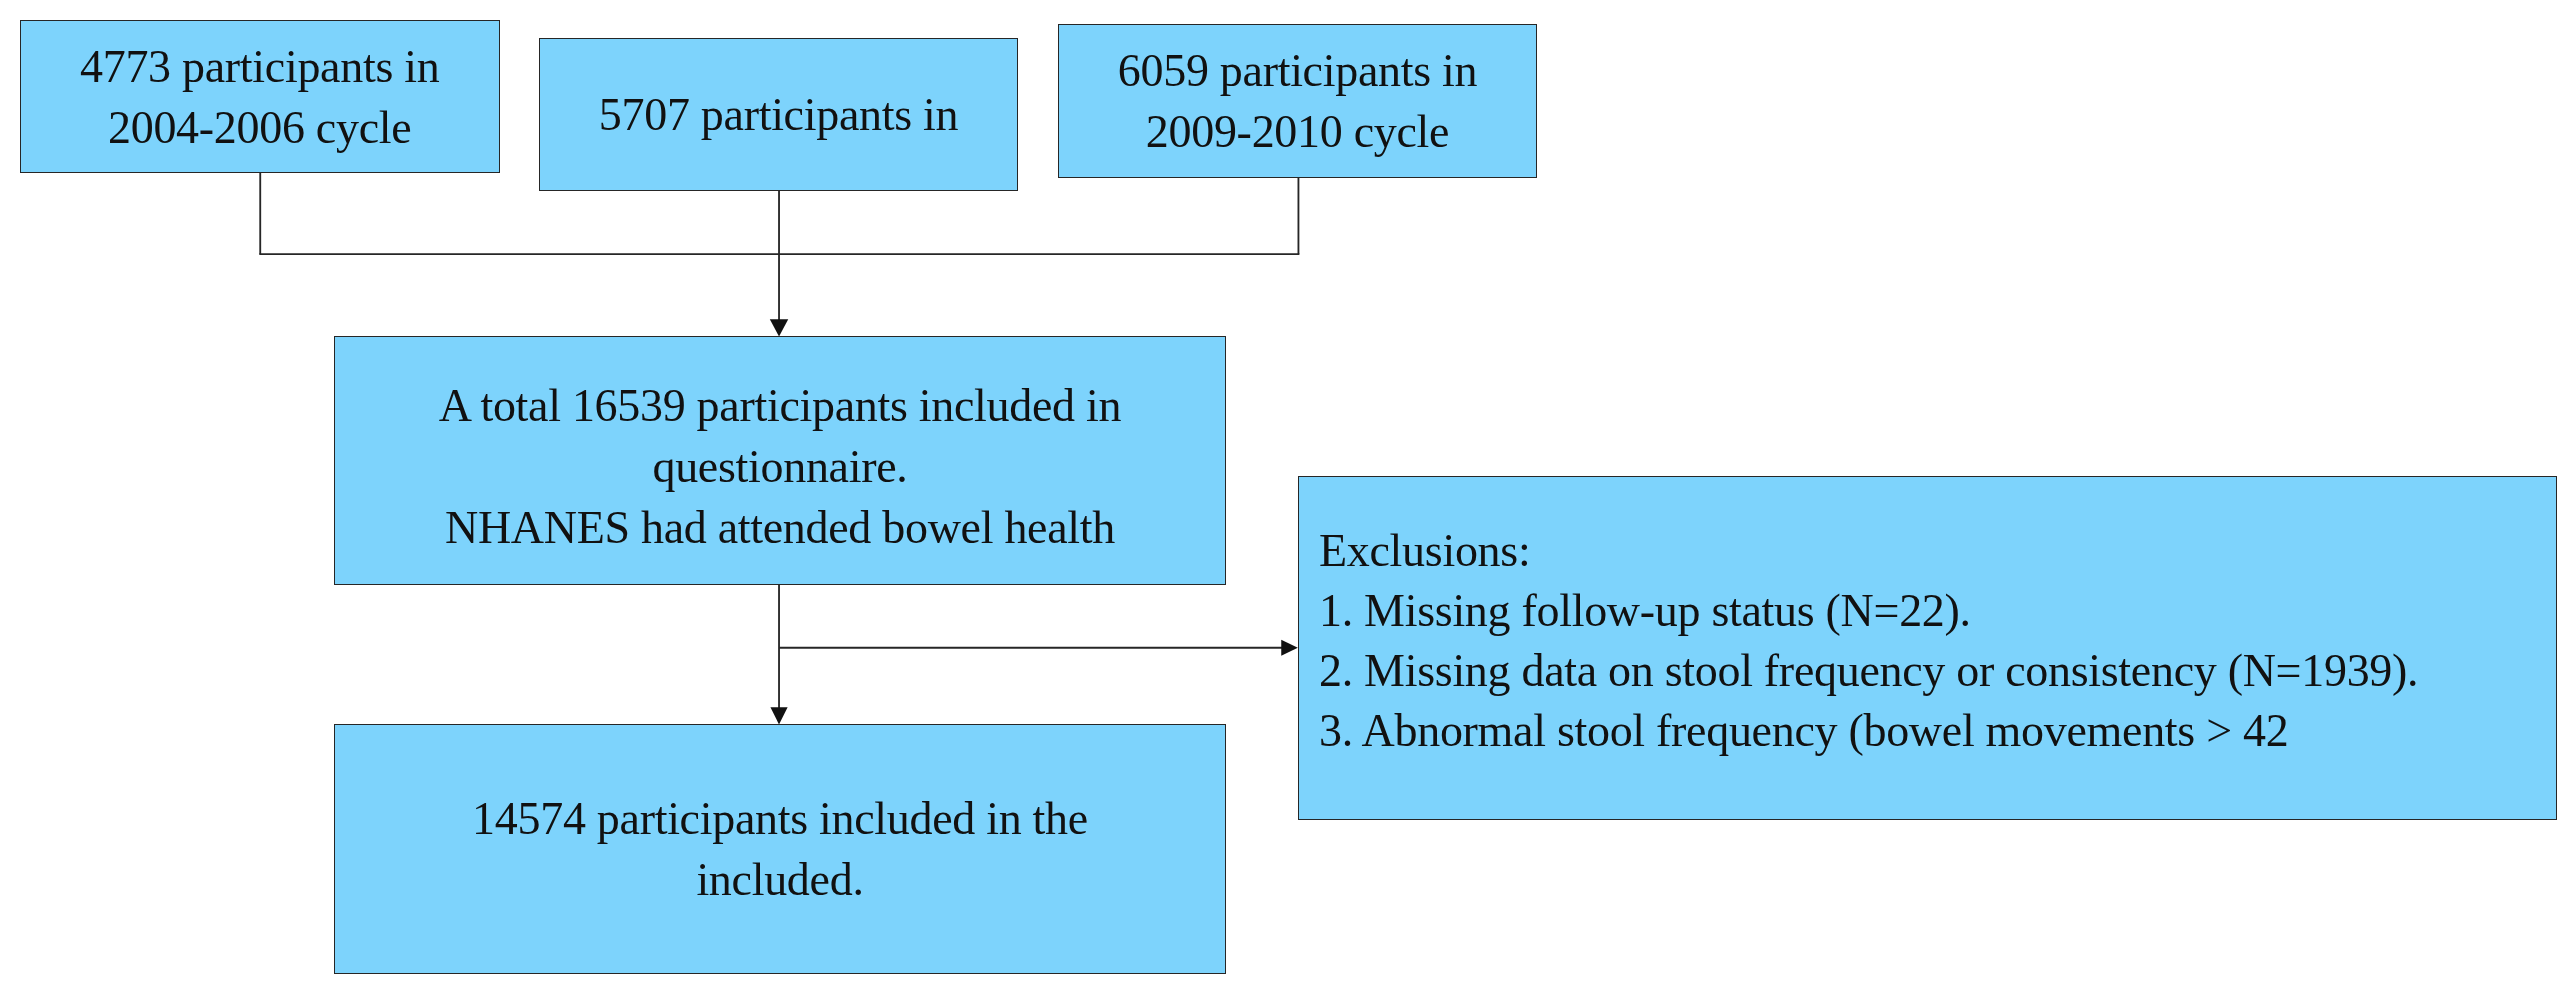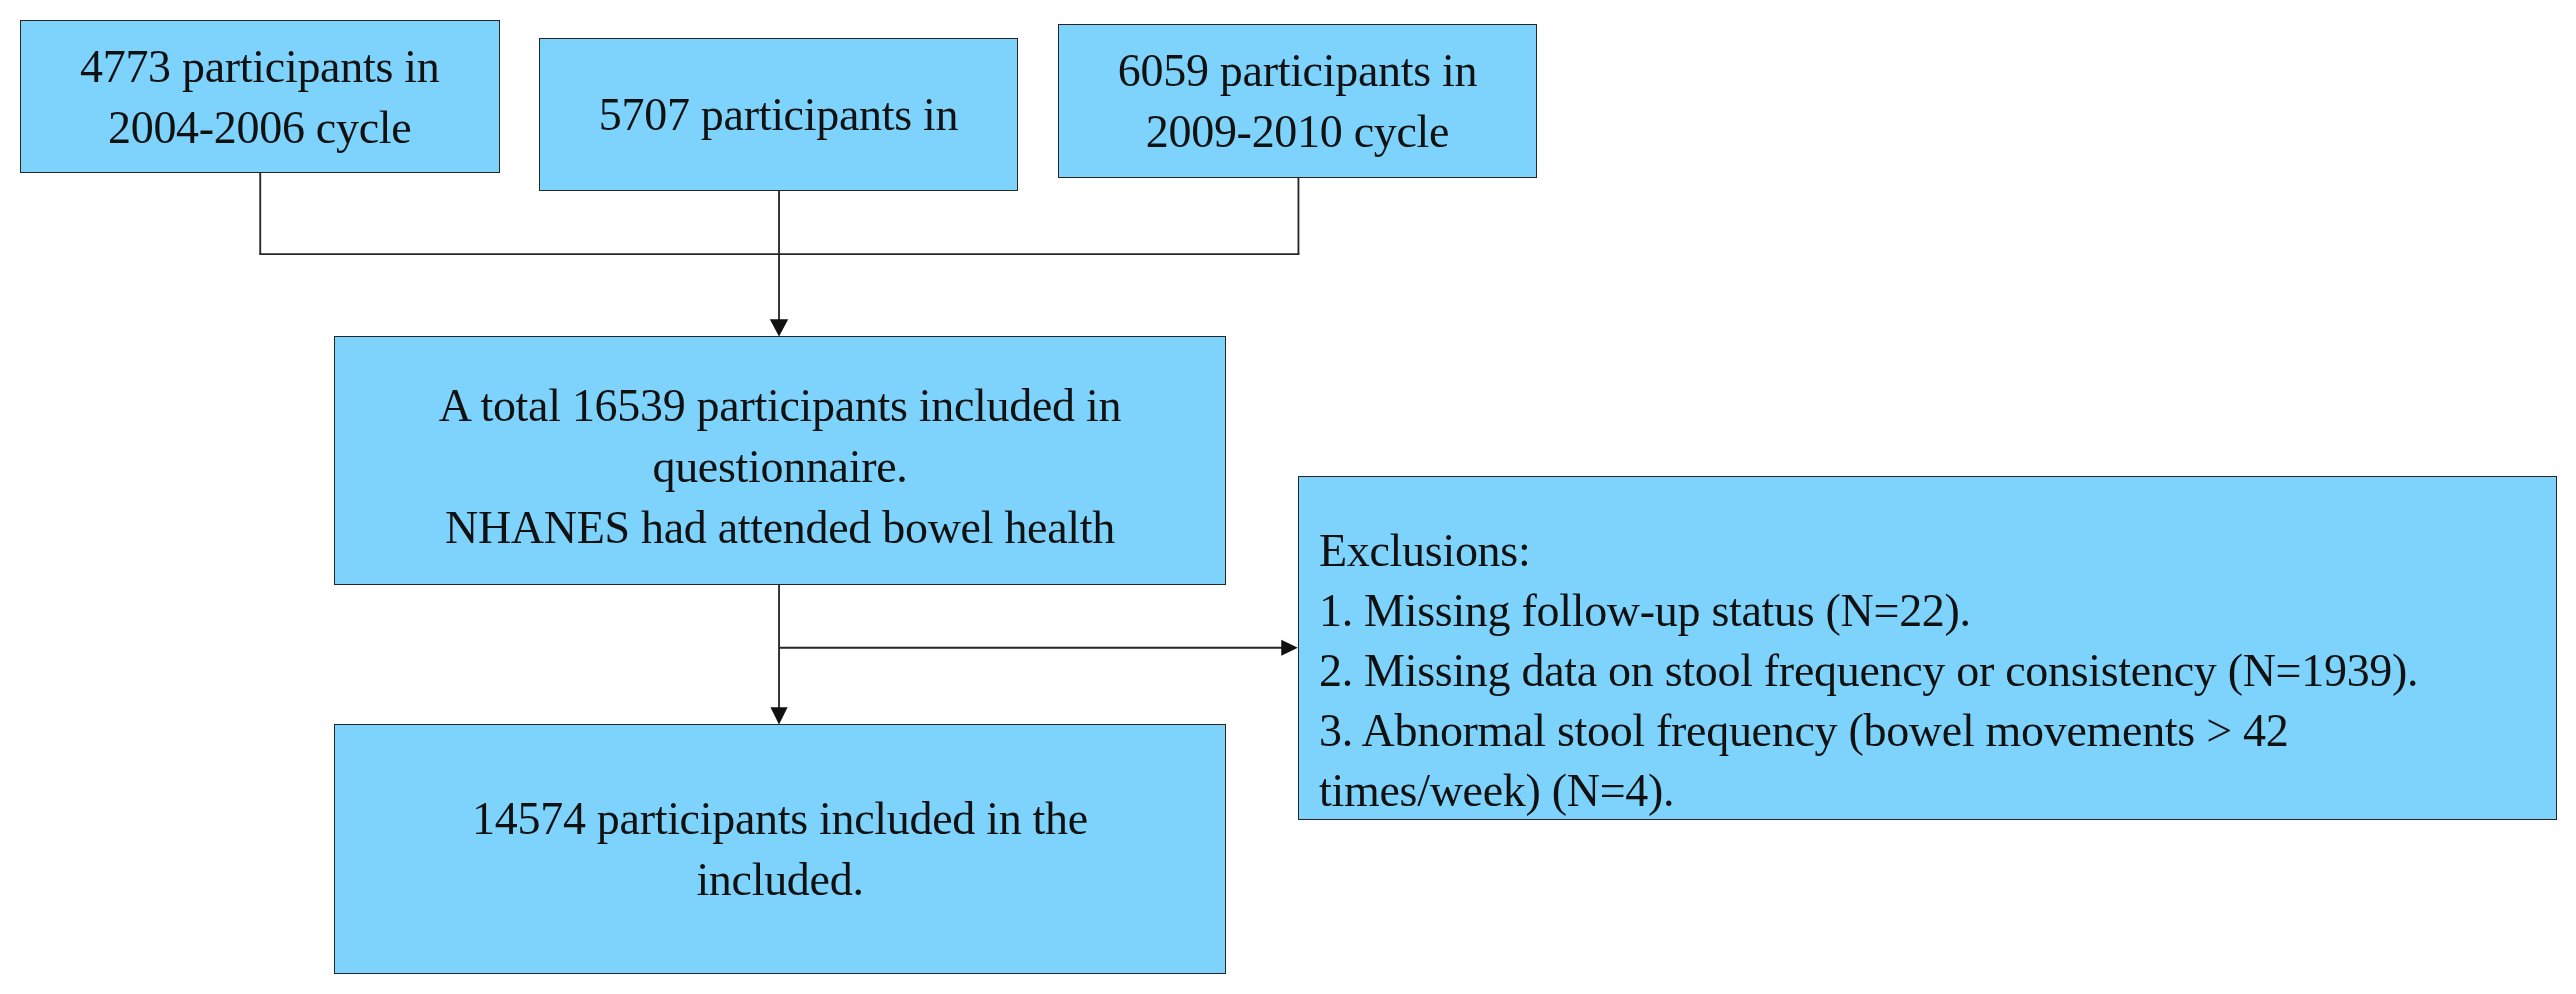--- a/index.html
+++ b/index.html
@@ -104,20 +104,19 @@
   <span class="line">A total 16539 participants included in</span>
   <span class="line">questionnaire.</span>
   <span class="line">NHANES had attended bowel health</span>
 </div>
 
 <div class="box" id="box-exclusions">
   <span class="line">Exclusions:</span>
   <span class="line">1. Missing follow-up status (N=22).</span>
   <span class="line">2. Missing data on stool frequency or consistency (N=1939).</span>
   <span class="line">3. Abnormal stool frequency (bowel movements &gt; 42</span>
-  <span class="line">times/week) (N=4).</span>
 </div>
 
 <div class="box" id="box-final">
   <span class="line">14574 participants included in the</span>
   <span class="line">included.</span>
 </div>
 
 
 </body></html>

